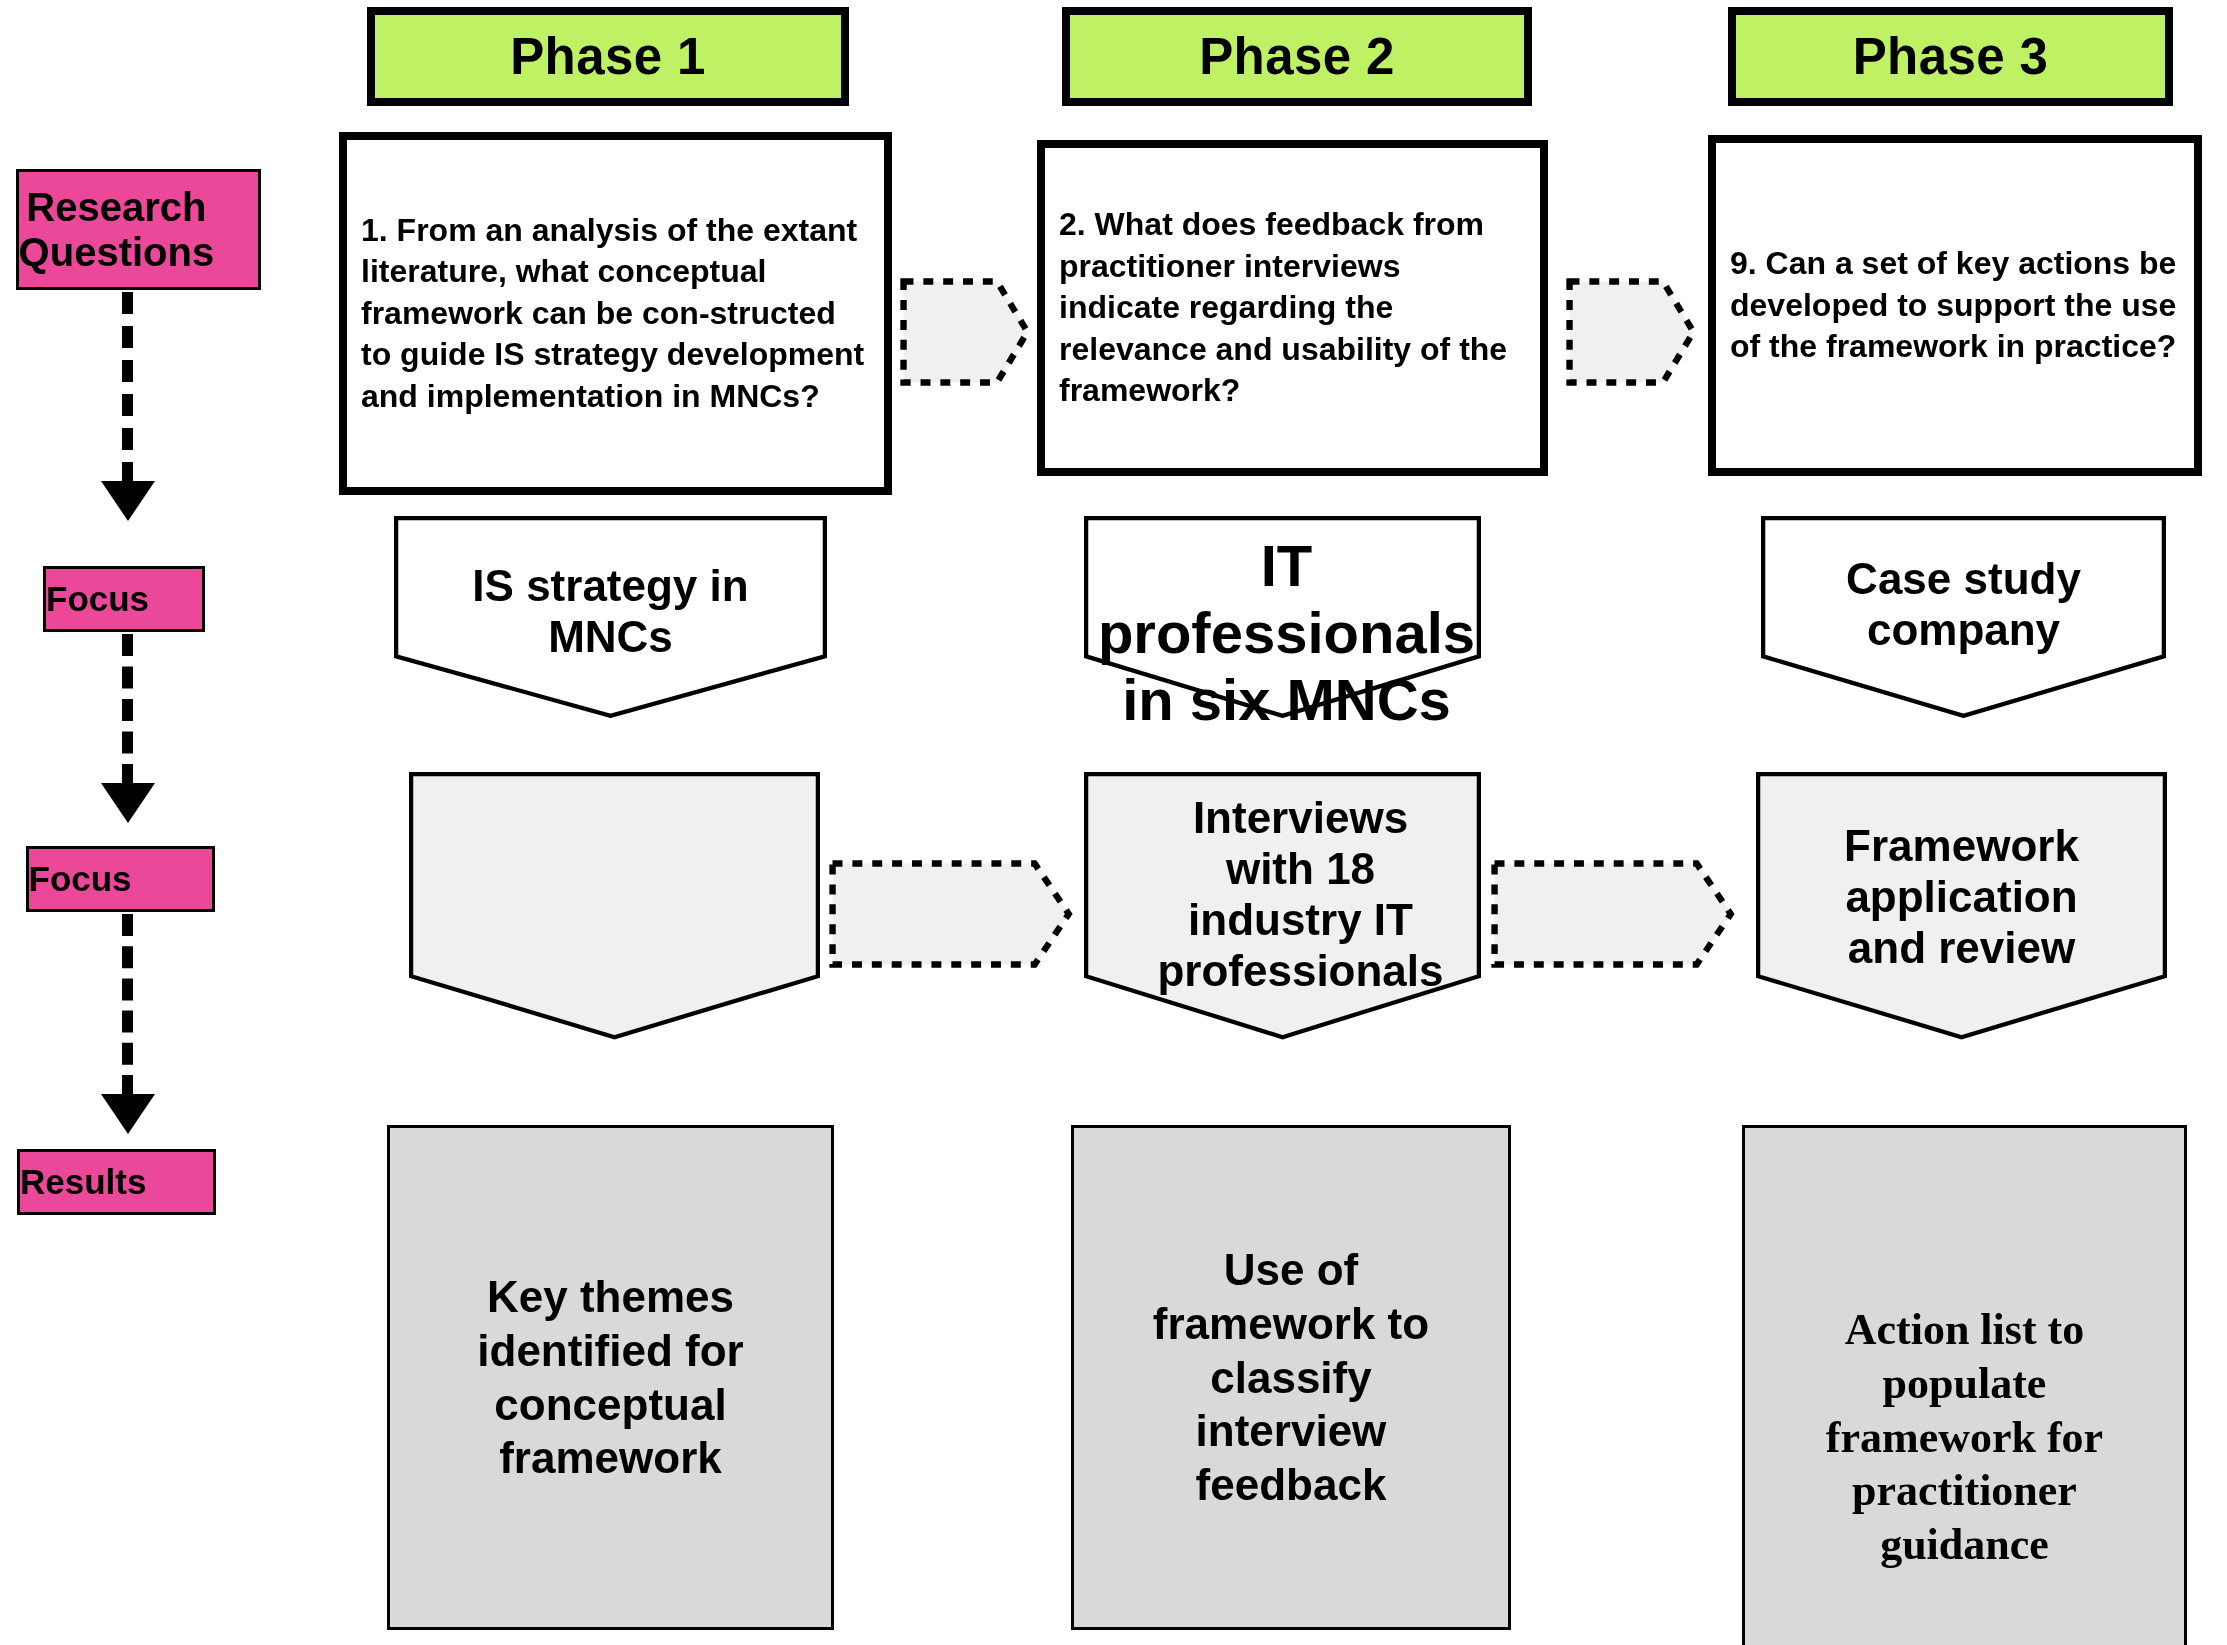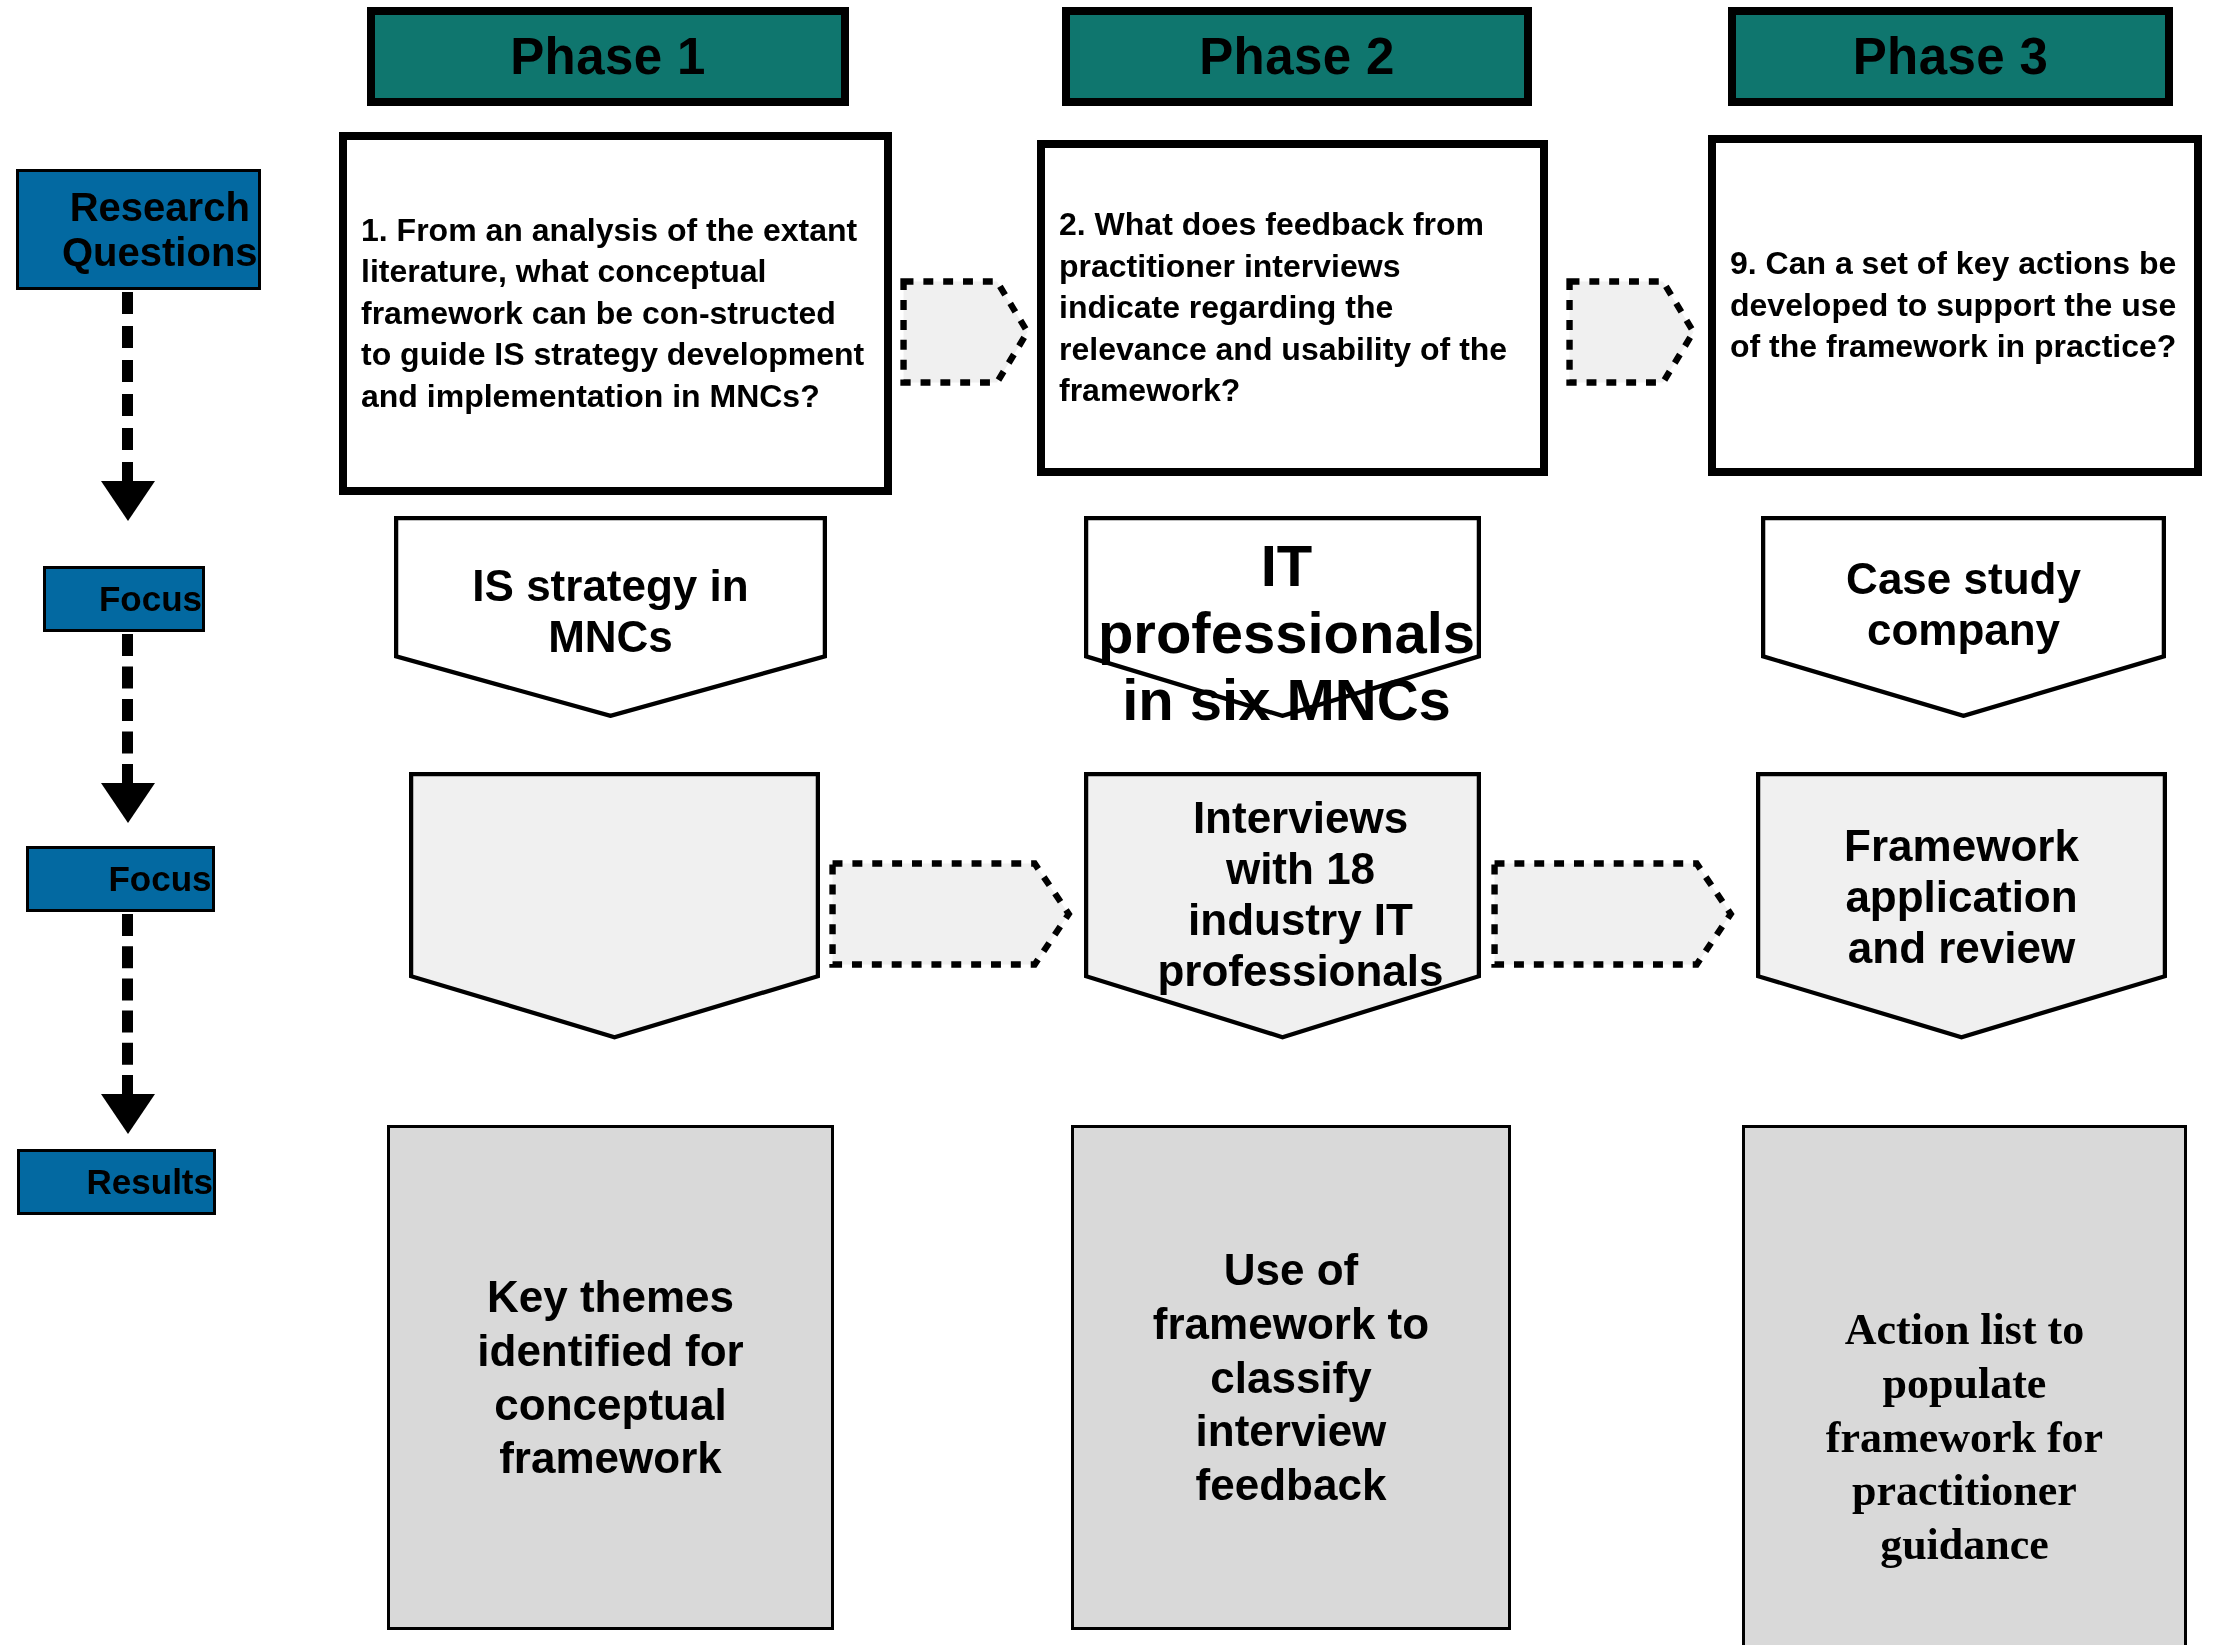--- a/index.html
+++ b/index.html
@@ -5,39 +5,39 @@
   html,body{margin:0;padding:0;background:#fff;}
   body{
     width:2227px;height:1646px;position:relative;overflow:hidden;
     font-family:"Liberation Sans","DejaVu Sans",sans-serif;
     color:#000;
   }
   .abs{position:absolute;box-sizing:border-box;}
 
   
   .stage-box{
-    border:3.5px solid #000;background:#0369a1;
-    display:flex;align-items:center;justify-content:flex-end;
+    border:3.5px solid #000;background:#ec4899;
+    display:flex;align-items:center;justify-content:flex-start;
     text-align:center;font-weight:bold;line-height:1.12;
   }
 
   
   .vstem{
     width:0;border-left:11.4px dashed #000;
   }
   .vhead{
     width:0;height:0;
     border-left:27px solid transparent;
     border-right:27px solid transparent;
     border-top:40px solid #000;
   }
 
   
   .phase-header{
-    border:8.5px solid #000;background:#0f766e;
+    border:8.5px solid #000;background:#bef264;
     display:flex;align-items:center;justify-content:center;
     font-weight:bold;font-size:51px;letter-spacing:0.4px;
   }
 
   
   .rq-box{
     border:8.5px solid #000;background:#fff;
     display:flex;align-items:center;
     padding:11.4px 14px;
     font-weight:bold;font-size:32px;line-height:1.30;

